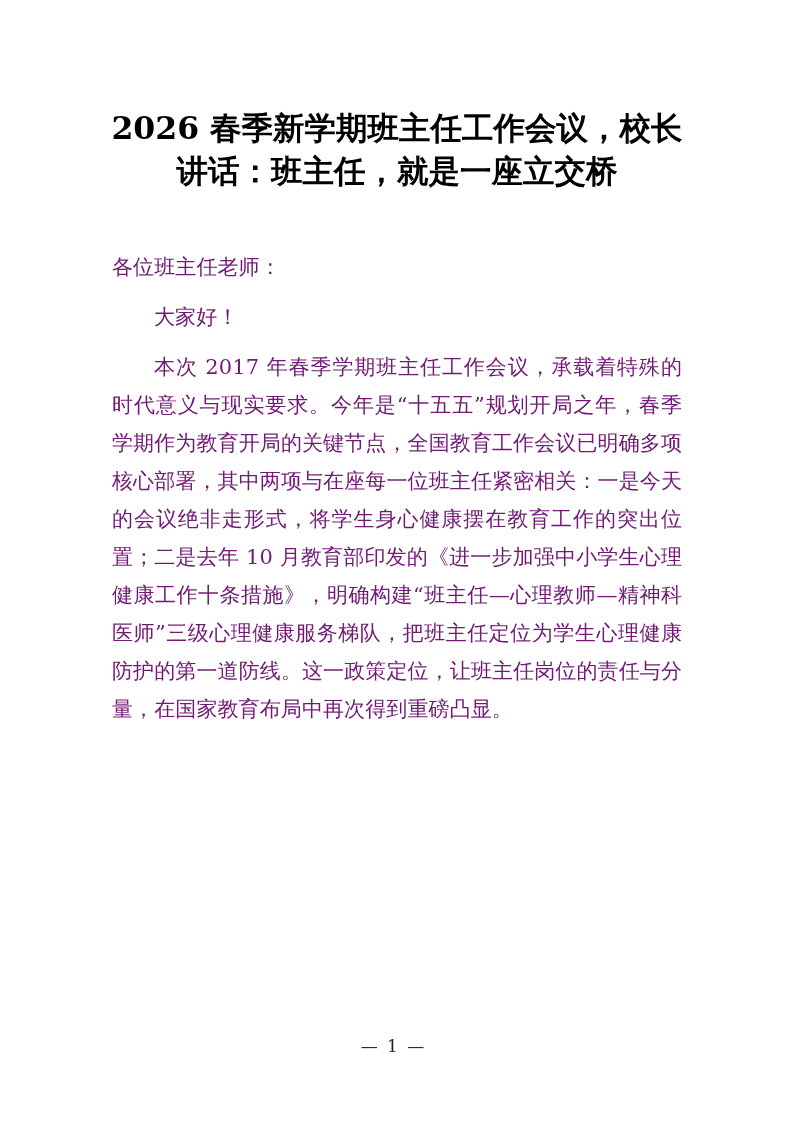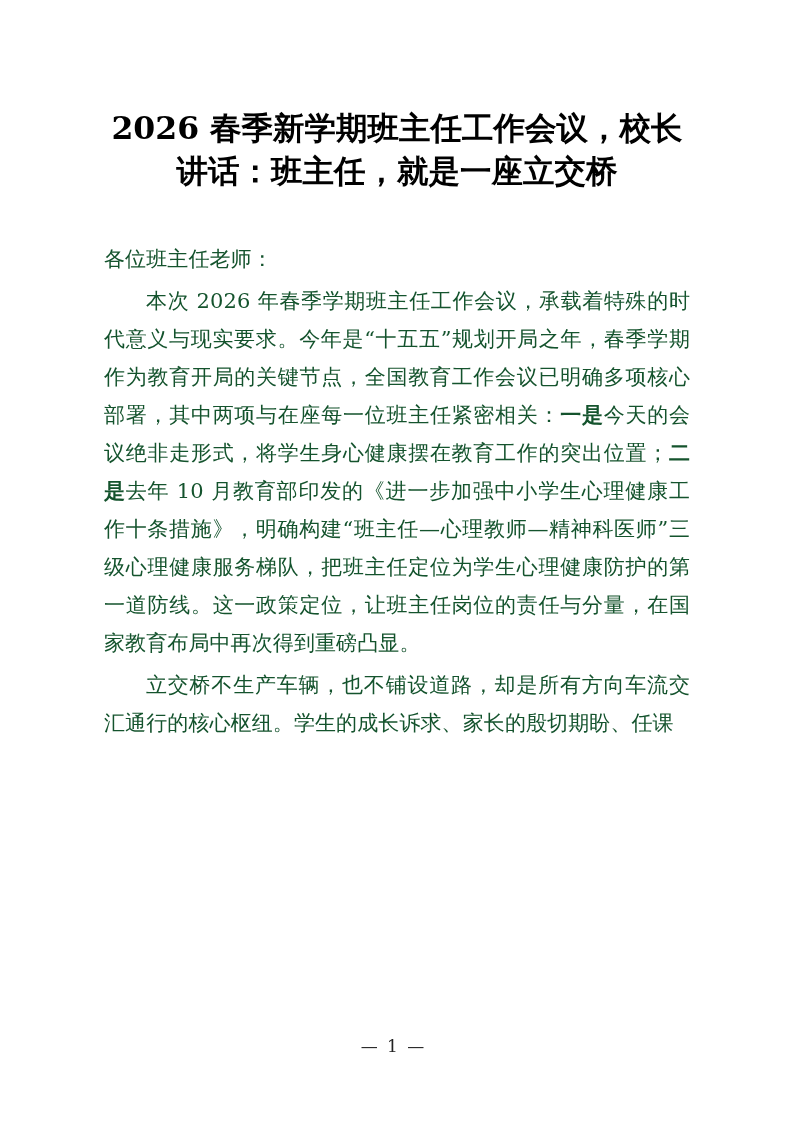--- a/index.html
+++ b/index.html
@@ -35,33 +35,33 @@
   .body-block {
     position: absolute;
     top: 236px;
     left: 100px;
     width: 594px;
   }
   .para {
     font-family: "DejaVu Serif", "Liberation Serif", serif;
     font-size: 21px;
     line-height: 38px;
-    color: #14532d;
+    color: #701a75;
     text-align: justify;
     text-align-last: left;
     text-justify: inter-character;
-    margin: 4px;
+    margin: 12px;
     word-break: break-all;
     letter-spacing: 0.1px;
   }
   .indent {
     text-indent: 42px;
   }
   .b {
-    font-weight: 700;
+    font-weight: 400;
   }
   .footer {
     position: absolute;
     left: 0;
     right: 0;
     top: 1036px;
     text-align: center;
     font-family: "DejaVu Serif", "Liberation Serif", serif;
     font-size: 17px;
     color: #222222;
@@ -72,26 +72,26 @@
 <body>
 
 <div class="page">
 
   <div class="doc-title">2026 春季新学期班主任工作会议，校长讲话：班主任，就是一座立交桥</div>
 
   <div class="body-block">
 
     <p class="para">各位班主任老师：</p>
 
+    <p class="para indent">大家好！</p>
 
     <p class="para indent">
-      <span>本次 2026 年春季学期班主任工作会议，承载着特殊的时代意义与现实要求。今年是“十五五”规划开局之年，春季学期作为教育开局的关键节点，全国教育工作会议已明确多项核心部署，其中两项与在座每一位班主任紧密相关：</span><span class="b">一是</span><span>今天的会议绝非走形式，将学生身心健康摆在教育工作的突出位置；</span><span class="b">二是</span><span>去年 10 月教育部印发的《进一步加强中小学生心理健康工作十条措施》，明确构建“班主任—心理教师—精神科医师”三级心理健康服务梯队，把班主任定位为学生心理健康防护的第一道防线。这一政策定位，让班主任岗位的责任与分量，在国家教育布局中再次得到重磅凸显。</span>
+      <span>本次 2017 年春季学期班主任工作会议，承载着特殊的时代意义与现实要求。今年是“十五五”规划开局之年，春季学期作为教育开局的关键节点，全国教育工作会议已明确多项核心部署，其中两项与在座每一位班主任紧密相关：</span><span class="b">一是</span><span>今天的会议绝非走形式，将学生身心健康摆在教育工作的突出位置；</span><span class="b">二是</span><span>去年 10 月教育部印发的《进一步加强中小学生心理健康工作十条措施》，明确构建“班主任—心理教师—精神科医师”三级心理健康服务梯队，把班主任定位为学生心理健康防护的第一道防线。这一政策定位，让班主任岗位的责任与分量，在国家教育布局中再次得到重磅凸显。</span>
     </p>
 
 
 
-    <p class="para indent">立交桥不生产车辆，也不铺设道路，却是所有方向车流交汇通行的核心枢纽。学生的成长诉求、家长的殷切期盼、任课</p>
 
   </div>
 
   <div class="footer">— 1 —</div>
 
 </div>
 
 </body></html>

